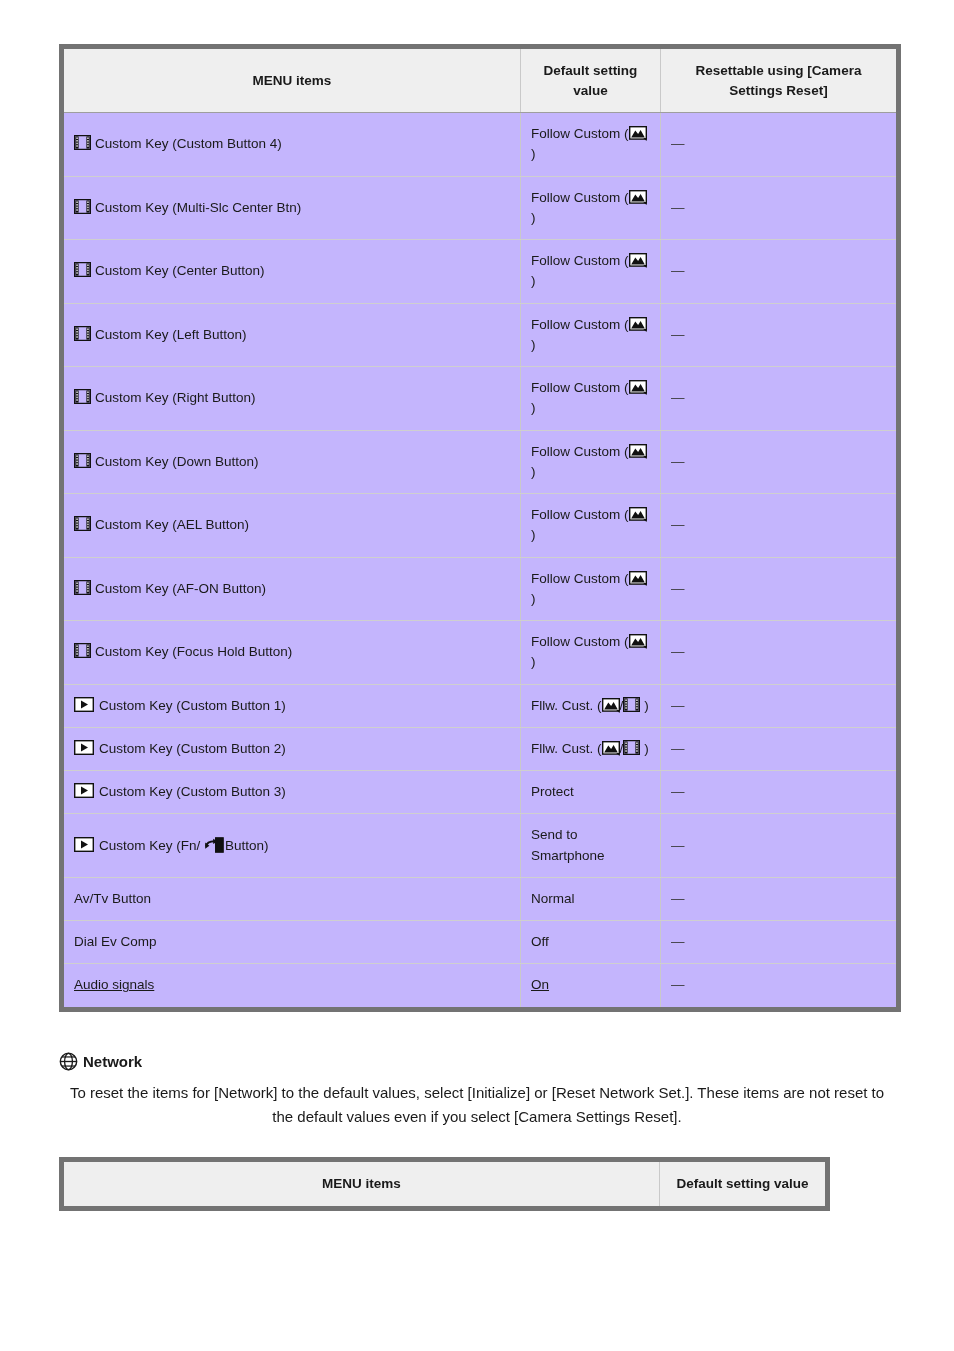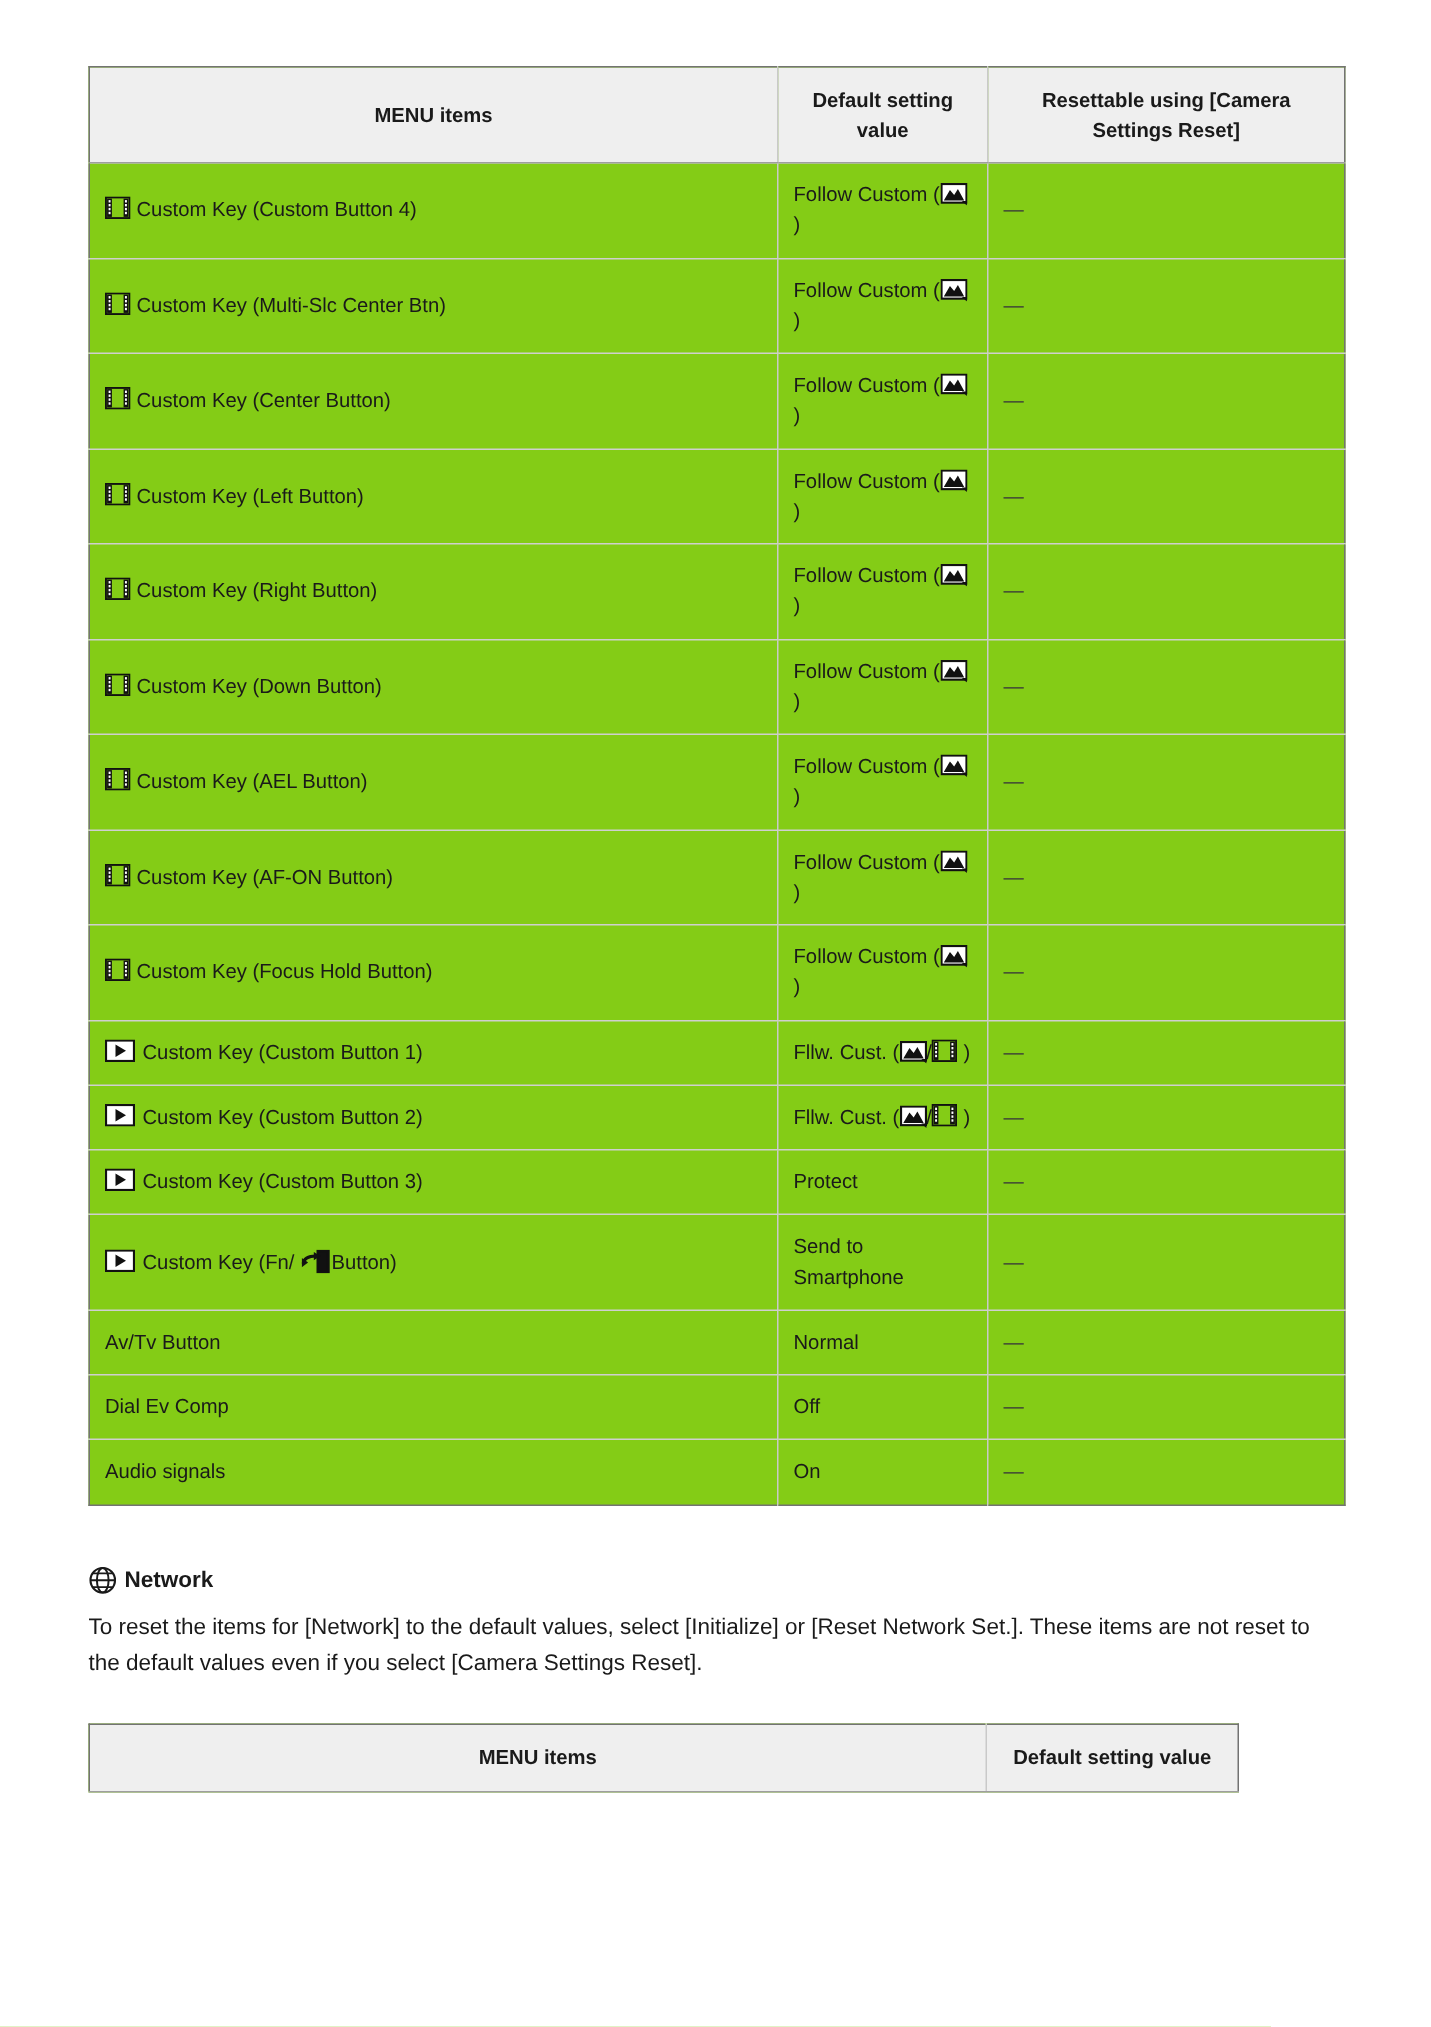--- a/index.html
+++ b/index.html
@@ -18,22 +18,22 @@
   }
 
   .page {
     padding: 44px 59px 0 59px;
   }
 
   
   table.spec {
     border-collapse: collapse;
     table-layout: fixed;
-    border: 1px solid #737373;
-    background: #84cc16;
+    border: 5px solid #737373;
+    background: #c4b5fd;
   }
   table.spec.main { width: 837px; }
   table.spec.network { width: 766px; margin-top: 0; }
 
   table.spec th {
     background: #efefef;
     font-size: 13.5px;
     font-weight: bold;
     color: #1a1a1a;
     text-align: center;
@@ -47,21 +47,21 @@
   table.spec td {
     font-size: 13.5px;
     color: #1a1a1a;
     padding: 11px 10px 11px 10px;
     border-right: 1px solid #c9c9c9;
     border-bottom: 1px solid #cfcfcf;
     vertical-align: middle;
     line-height: 1.5;
   }
   table.spec td:last-child { border-right: none; }
-  table.spec tr:last-child td { border-bottom: none; }
+  table.spec tr:last-child td { border-bottom: none; text-decoration: underline; }
 
   td.col-menu   { padding-left: 10px; }
   td.col-def    { }
   td.col-reset  { }
 
   .dash { display: inline-block; color: #3a3a3a; }
 
   
   .ico {
     display: inline-block;
@@ -115,20 +115,21 @@
   .ico-globe {
     width: 19px; height: 19px;
     vertical-align: -4px;
     margin-right: 5px;
   }
   .ico-globe svg { display: block; }
 
   
   .section {
     margin-top: 40px;
+    text-align: center;
   }
   .section-title {
     display: flex;
     align-items: center;
     font-size: 15px;
     font-weight: bold;
     color: #1a1a1a;
     margin-bottom: 10px;
   }
   .section-body {

